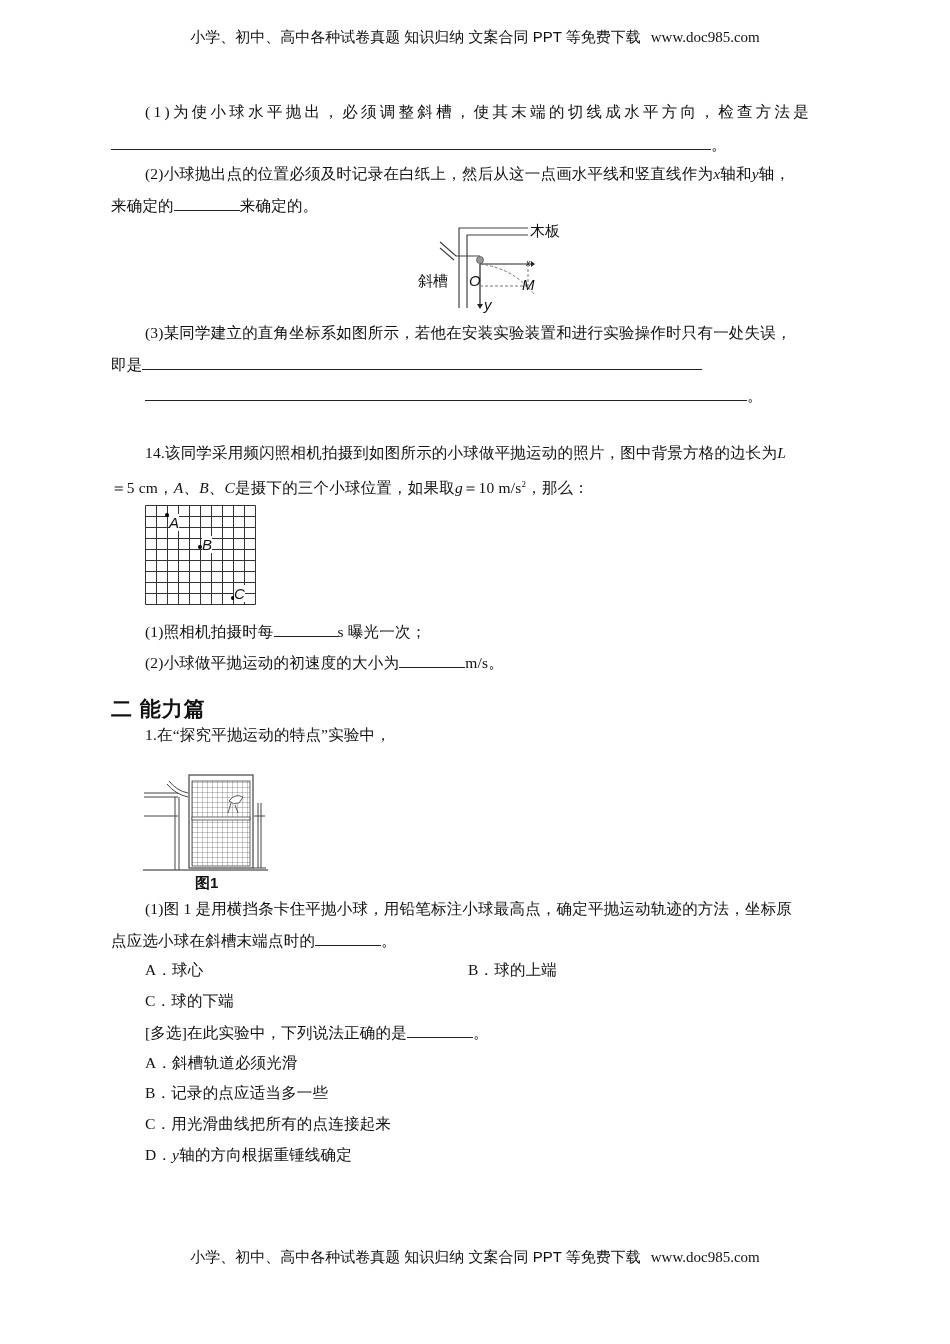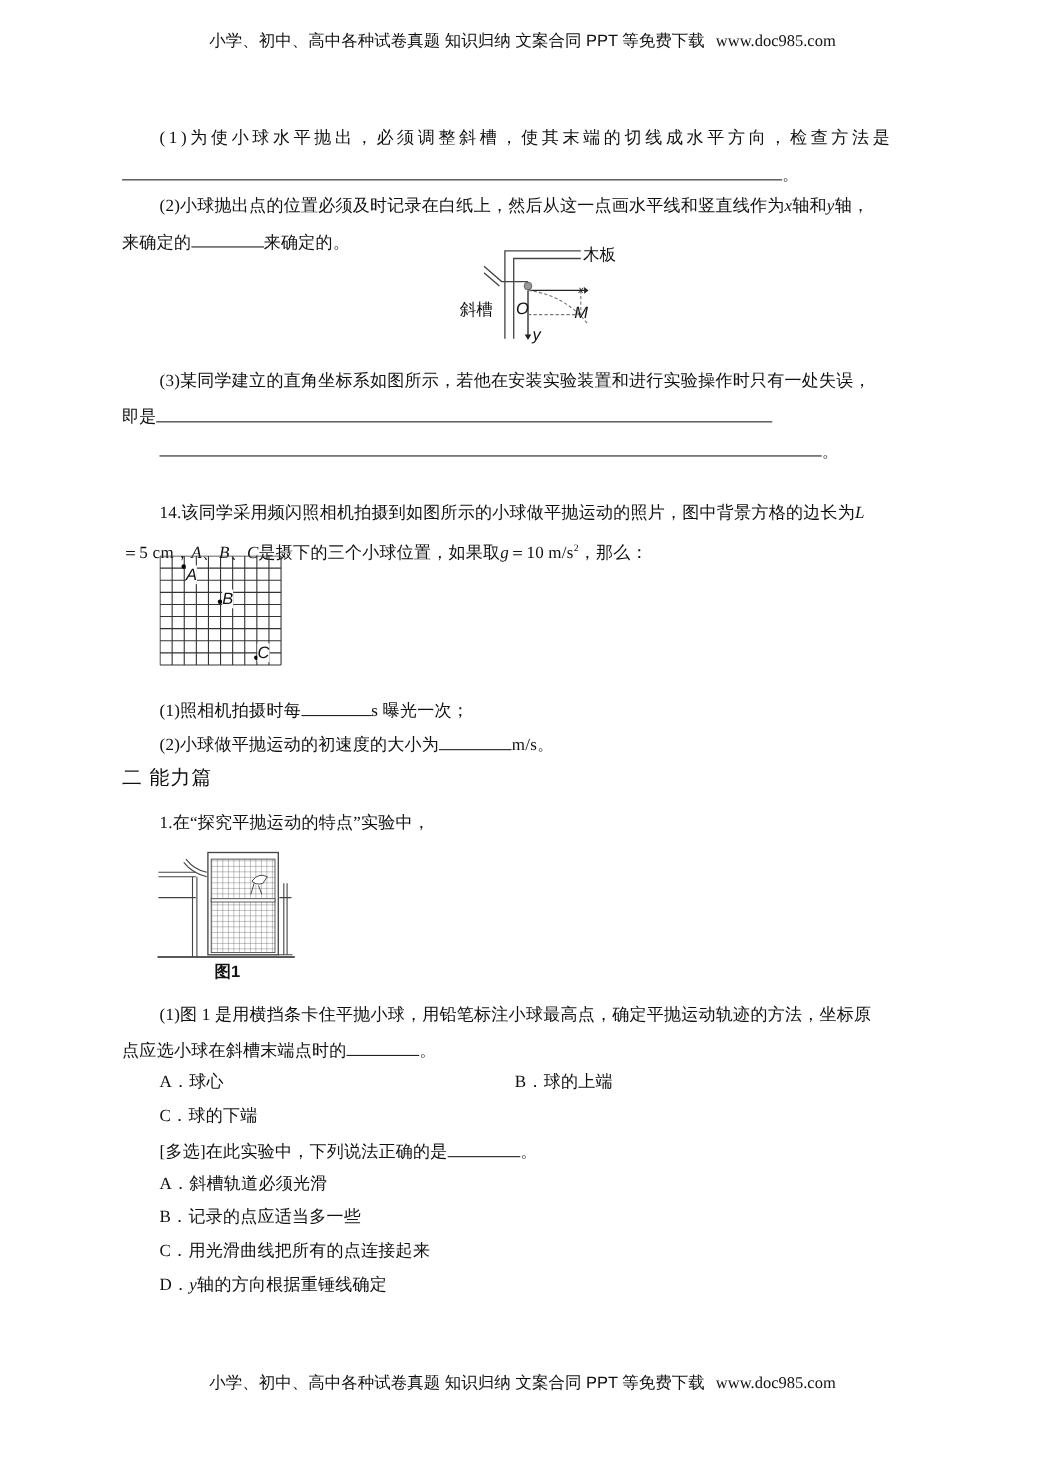--- a/index.html
+++ b/index.html
@@ -10,29 +10,28 @@
     }
     .hdr {
       position: absolute; left: 0; width: 950px; text-align: center;
       font-family: "Liberation Sans", "DejaVu Sans", sans-serif;
       font-size: 15px; color: #111;
     }
     .hdr .url { font-family: "Liberation Serif", serif; margin-left: 10px; }
     .line {
       position: absolute; font-size: 15.5px; line-height: 20px; white-space: nowrap;
       letter-spacing: 0.2px;
-      margin-top: 14px;
     }
     .just { letter-spacing: 3.3px; }
     .blank {
       display: inline-block; border-bottom: 1px solid #222; height: 15px; vertical-align: baseline;
     }
     .em { font-style: italic; }
     .section-title {
-      position: absolute; left: 111px; top: 695px; font-size: 18px; font-weight: normal;
+      position: absolute; left: 111px; top: 695px; font-size: 21px; font-weight: bold;
       font-family: "Liberation Sans", "DejaVu Sans", sans-serif; letter-spacing: 1px;
     }
     .fig { position: absolute; }
     .small { font-size: 15px; font-family: "Liberation Sans", sans-serif; }
   </style>
 </head>
 <body>
 
 <div class="hdr" style="top:28px;">
   <span>小学、初中、高中各种试卷真题 知识归纳 文案合同 PPT 等免费下载</span><span class="url">www.doc985.com</span>

